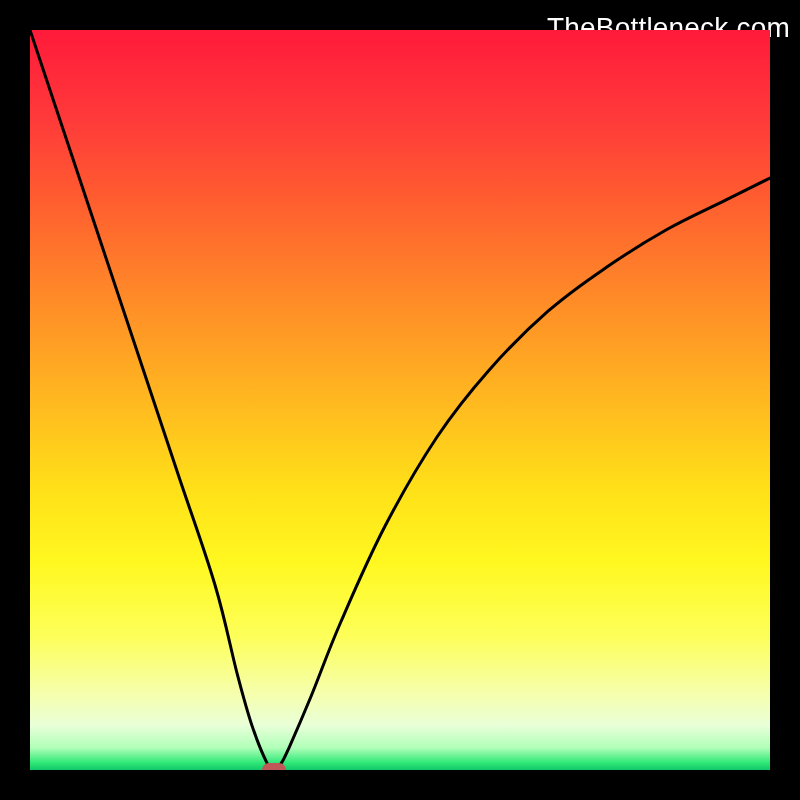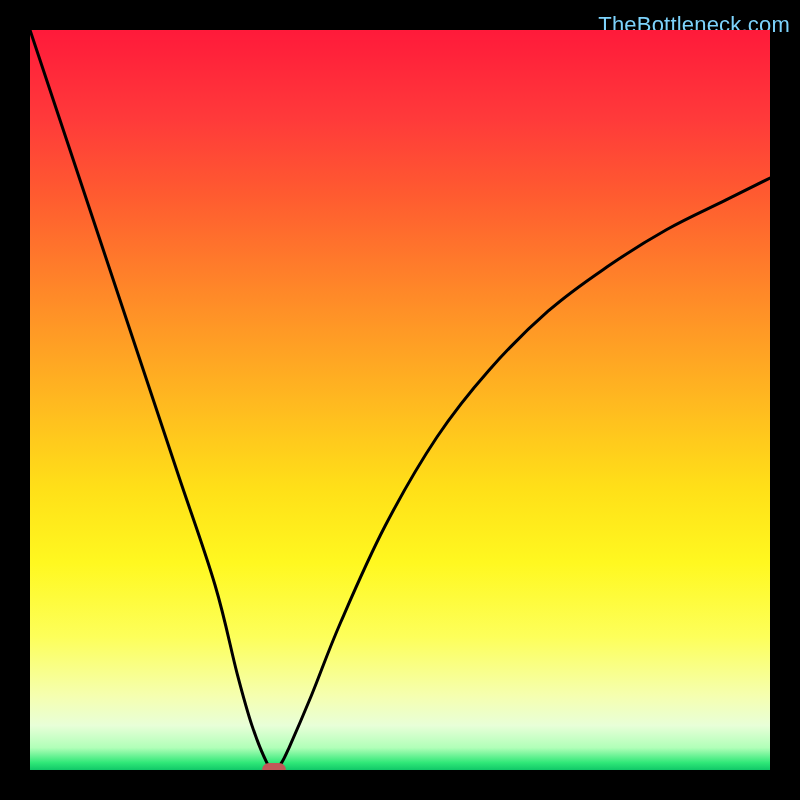--- a/index.html
+++ b/index.html
@@ -58,22 +58,22 @@
     width: 24px;
     height: 14px;
     border-radius: 7px;
     background: #c05858;
     transform: translate(-50%, -50%);
   }
   .watermark {
     position: absolute;
     top: 12px;
     right: 10px;
-    color: #7dd3fc;
-    font-size: 22px;
+    color: #ffffff;
+    font-size: 28px;
     letter-spacing: 0.2px;
     user-select: none;
   }
 </style>
 </head>
 <body>
 
 <div class="frame">
   <div class="watermark">TheBottleneck.com</div>
 

